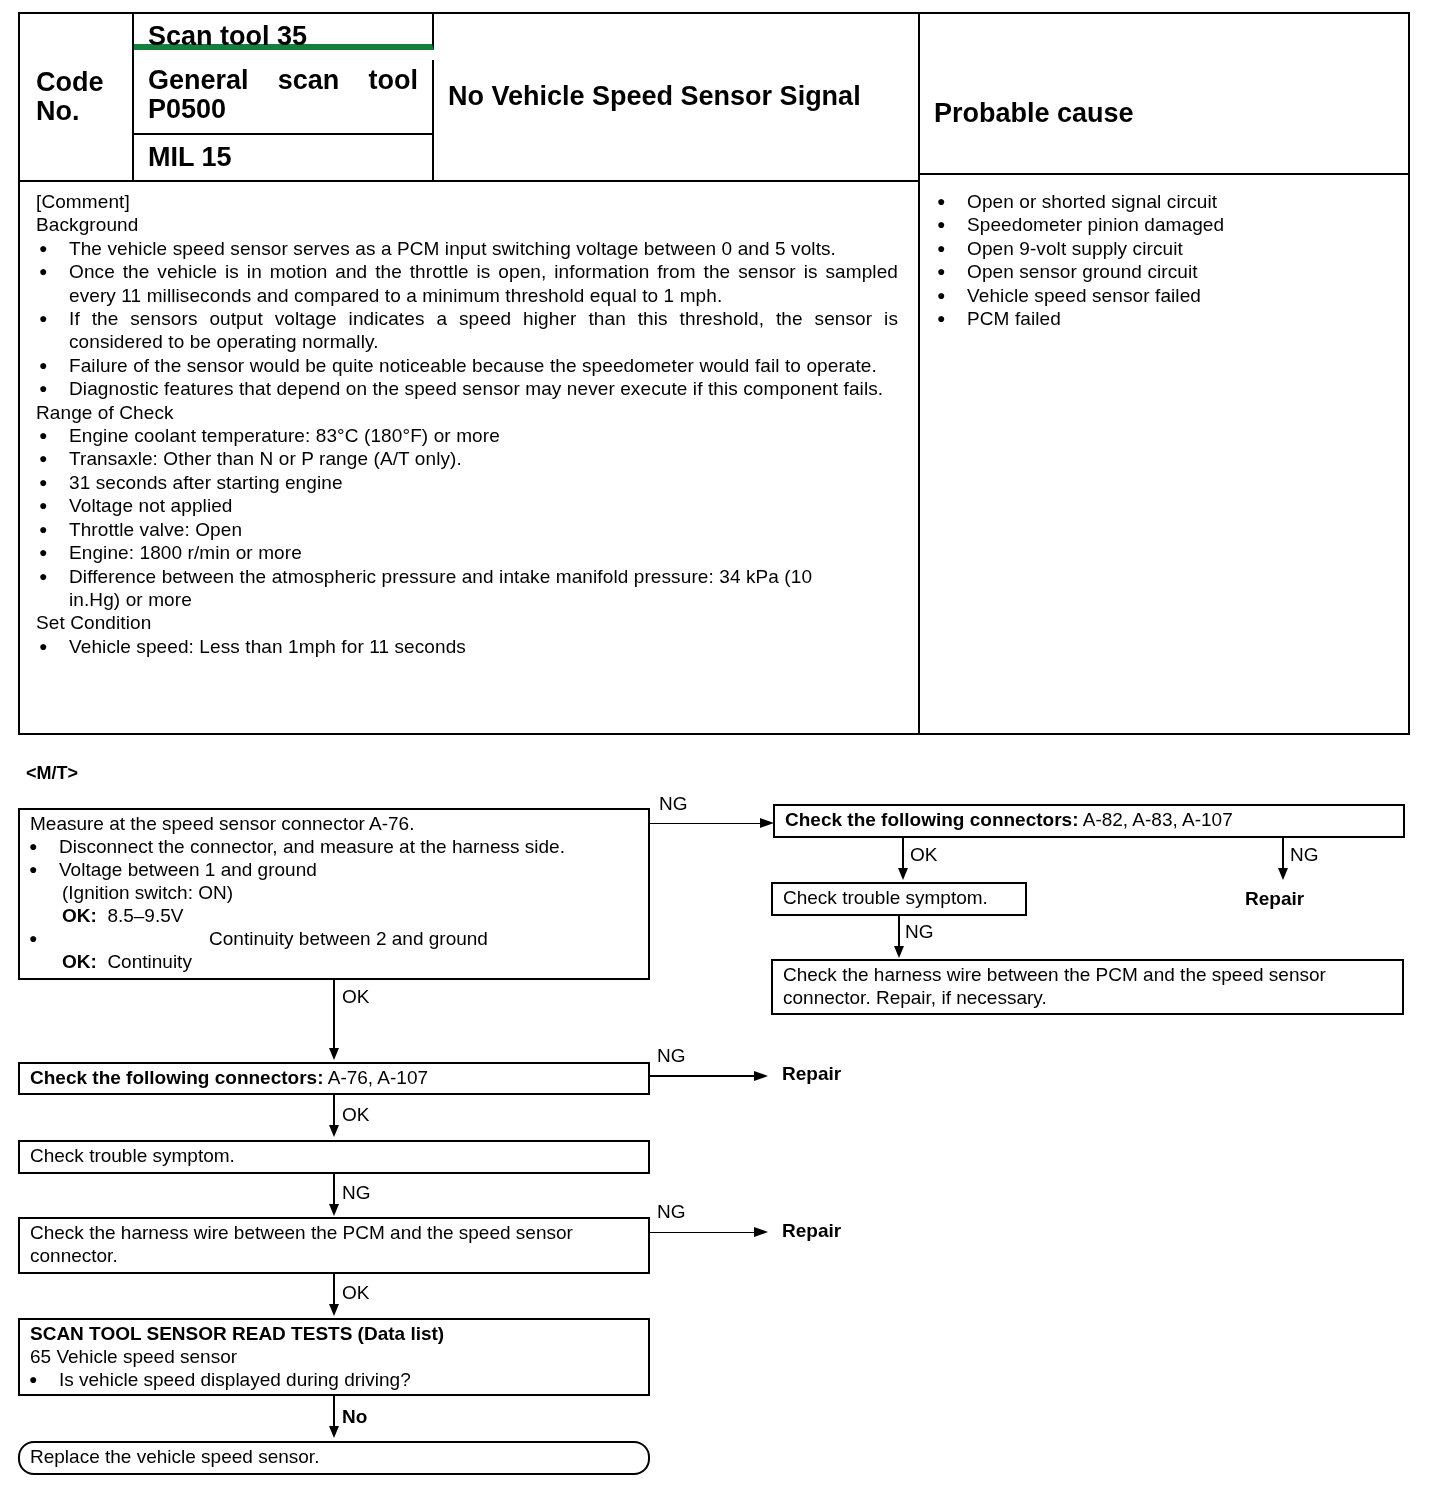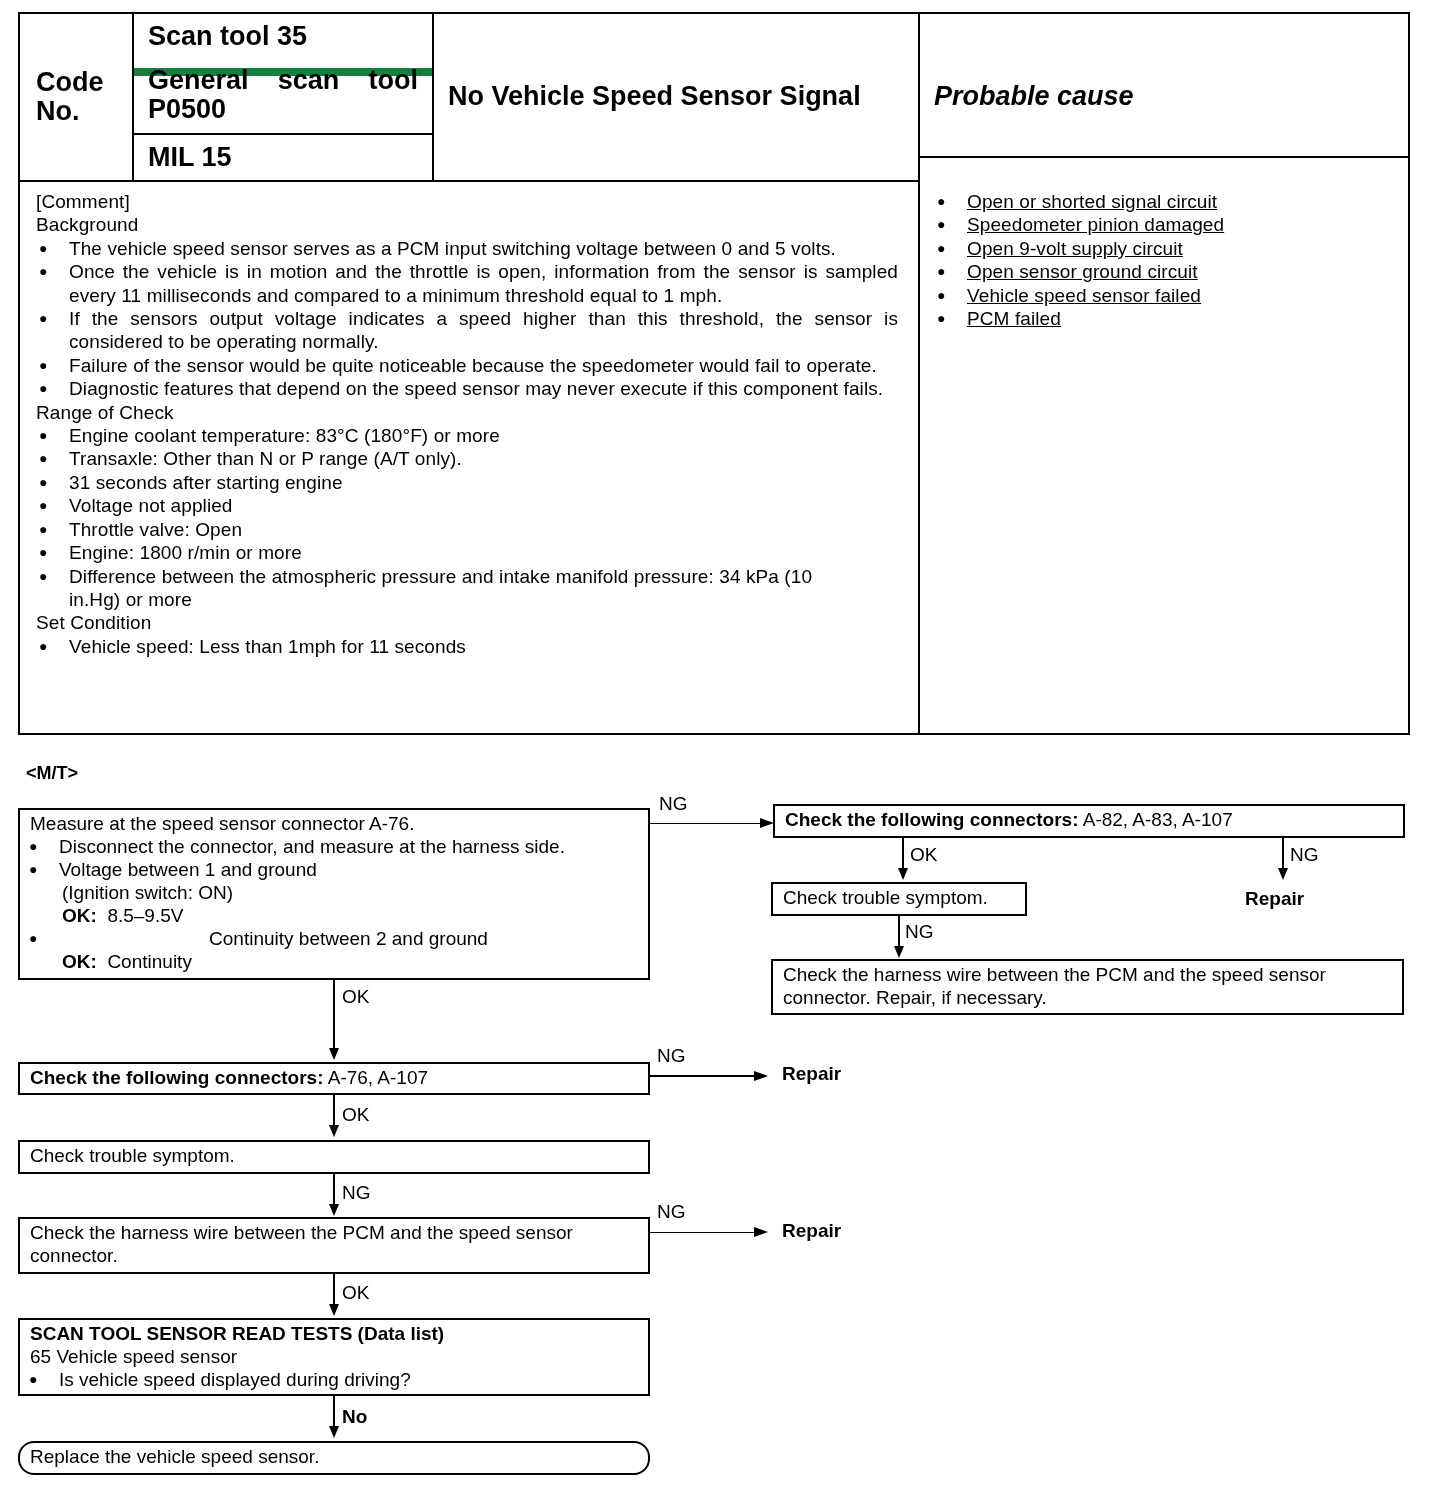--- a/index.html
+++ b/index.html
@@ -24,35 +24,35 @@
 </style>
 </head>
 <body>
 
 <div class="abs" style="left:18px; top:12px; width:1392px; height:723px; border:2px solid #000;">
 
   <div class="cell" style="left:0; top:0; width:114px; height:168px; border-right:2px solid #000; border-bottom:2px solid #000;">
     <div class="hdr" style="position:absolute; left:16px; top:54px; width:90px;">Code No.</div>
   </div>
 
-  <div class="cell" style="left:114px; top:0; width:300px; height:62px; border-right:2px solid #000; border-bottom:8px solid #15803d;">
+  <div class="cell" style="left:114px; top:0; width:300px; height:36px; border-right:2px solid #000; border-bottom:6px solid #15803d;">
     <div class="hdr" style="position:absolute; left:14px; top:8px;">Scan tool 35</div>
   </div>
   <div class="cell" style="left:114px; top:46px; width:300px; height:75px; border-right:2px solid #000; border-bottom:2px solid #000;">
     <div class="hdr" style="position:absolute; left:14px; top:6px; width:270px; text-align:justify; text-align-last:left;">General scan tool P0500</div>
   </div>
   <div class="cell" style="left:114px; top:121px; width:300px; height:47px; border-right:2px solid #000; border-bottom:2px solid #000;">
     <div class="hdr" style="position:absolute; left:14px; top:8px;">MIL 15</div>
   </div>
 
   <div class="cell" style="left:414px; top:0; width:486px; height:168px; border-right:2px solid #000; border-bottom:2px solid #000;">
     <div class="hdr" style="position:absolute; left:14px; top:68px; white-space:nowrap;">No Vehicle Speed Sensor Signal</div>
   </div>
 
-  <div class="cell" style="left:900px; top:0; width:488px; height:144px; border-bottom:2px solid #000;font-style:italic;">
+  <div class="cell" style="left:900px; top:17px; width:488px; height:144px; border-bottom:2px solid #000;">
     <div class="hdr" style="position:absolute; left:14px; top:68px;">Probable cause</div>
   </div>
 
   <div class="cell txt" style="left:0; top:168px; width:900px; height:551px; border-right:2px solid #000; padding:8px 20px 0 16px;">
     <div>[Comment]</div>
     <div>Background</div>
     <ul class="bul" style="text-align:justify;">
       <li>The vehicle speed sensor serves as a PCM input switching voltage between 0 and 5 volts.</li>
       <li>Once the vehicle is in motion and the throttle is open, information from the sensor is sampled every 11 milliseconds and compared to a minimum threshold equal to 1 mph.</li>
       <li>If the sensors output voltage indicates a speed higher than this threshold, the sensor is considered to be operating normally.</li>
@@ -68,21 +68,21 @@
       <li>Throttle valve: Open</li>
       <li>Engine: 1800 r/min or more</li>
       <li style="width:760px;">Difference between the atmospheric pressure and intake manifold pressure: 34 kPa (10 in.Hg) or more</li>
     </ul>
     <div>Set Condition</div>
     <ul class="bul">
       <li>Vehicle speed: Less than 1mph for 11 seconds</li>
     </ul>
   </div>
 
-  <div class="cell txt" style="left:900px; top:168px; width:488px; height:551px; padding:8px 24px 0 14px;text-decoration:underline;">
+  <div class="cell txt" style="left:900px; top:168px; width:488px; height:551px; padding:8px 24px 0 14px;">
     <ul class="bul">
       <li>Open or shorted signal circuit</li>
       <li>Speedometer pinion damaged</li>
       <li>Open 9-volt supply circuit</li>
       <li>Open sensor ground circuit</li>
       <li>Vehicle speed sensor failed</li>
       <li>PCM failed</li>
     </ul>
   </div>
 </div>

